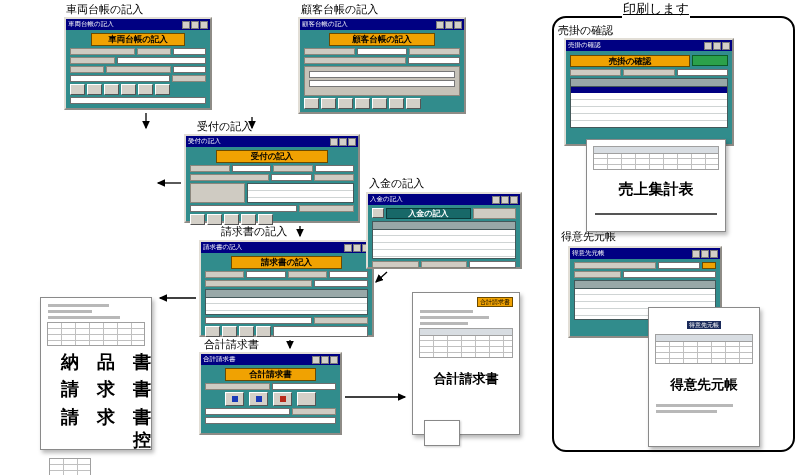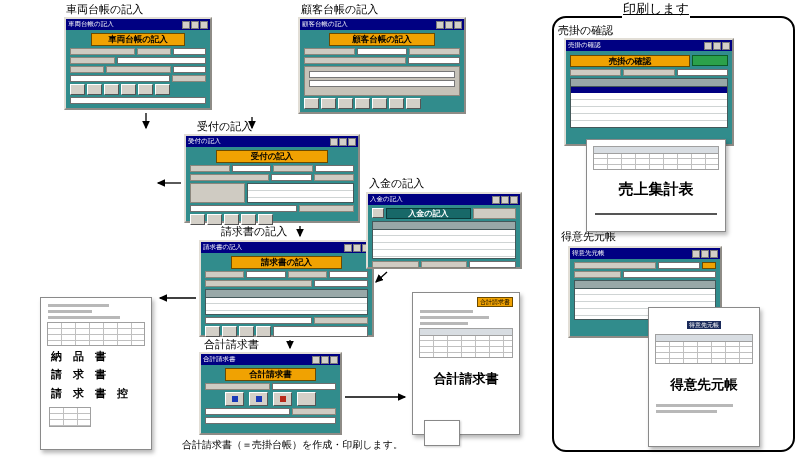--- a/index.html
+++ b/index.html
@@ -38,22 +38,22 @@
 
   
   .doc{position:absolute;background:#fff;border:1px solid #8a8a8a;box-sizing:border-box;
        box-shadow:2px 3px 4px rgba(0,0,0,.28);}
   .tl{height:3px;background:#b8b8b8;margin:3px 7px 0;}
   .dgrid{margin:3px 6px 0;border:1px solid #a0a0a0;
          background-image:repeating-linear-gradient(to bottom,transparent 0 5px,#c0c0c0 5px 6px),
                           repeating-linear-gradient(to right,transparent 0 13px,#c0c0c0 13px 14px);}
   .dghd{height:6px;background:#d8dde2;border-bottom:1px solid #a0a0a0;}
   .big{font-weight:bold;text-align:center;font-family:"DejaVu Serif","Liberation Serif",serif;}
-  .dline{font-weight:bold;font-family:"DejaVu Serif","Liberation Serif",serif;font-size:11px;
-         margin:4px 0 0 10px;line-height:1.3;}
+  .dline{font-weight:bold;font-family:"DejaVu Serif","Liberation Serif",serif;font-size:18px;
+         margin:4px 0 0 10px;line-height:1.3;text-align:right;}
   .mini{font-size:6px;line-height:1.3;padding:0 2px;display:inline-block;}
   .mininavy{background:#1a2a5a;color:#fff;}
   .miniorange{background:#f0a202;color:#000;border:1px solid #6b4a00;}
   .rule{border-top:2px solid #555;margin:14px 8px 0;}
   .slip{position:absolute;background:#fff;border:1px solid #888;box-shadow:1px 1px 2px rgba(0,0,0,.2);}
 
   
   .mgmtbox{position:absolute;left:552px;top:16px;width:243px;height:436px;border:2px solid #000;
            border-radius:14px;box-sizing:border-box;}
   .mgmttitle{position:absolute;left:622px;top:0;width:68px;text-align:center;background:#fff;
@@ -360,21 +360,20 @@
     </div>
     <div class="dgrid" style="height:28px;">
         <div class="dghd"></div>
       </div>
     <div class="big" style="font-size:13.5px;margin-top:12px;">得意先元帳</div>
     <div class="tl" style="width:70%;margin-top:10px;"></div>
     <div class="tl" style="width:55%;"></div>
   </div>
 
   <div class="caption">
-    <div>合計請求書（＝売掛台帳）を作成・印刷します。</div>
   </div>
 
   <svg class="arrows" width="800" height="475">
     <defs>
       <marker id="ah" markerWidth="8" markerHeight="8" refX="5.5" refY="3" orient="auto">
         <path d="M0,0 L6.5,3 L0,6 z" fill="#000"></path>
       </marker>
     </defs>
     <line class="al" x1="146" y1="113" x2="146" y2="128" marker-end="url(#ah)"></line>
     <line class="al" x1="252" y1="117" x2="252" y2="128" marker-end="url(#ah)"></line>

